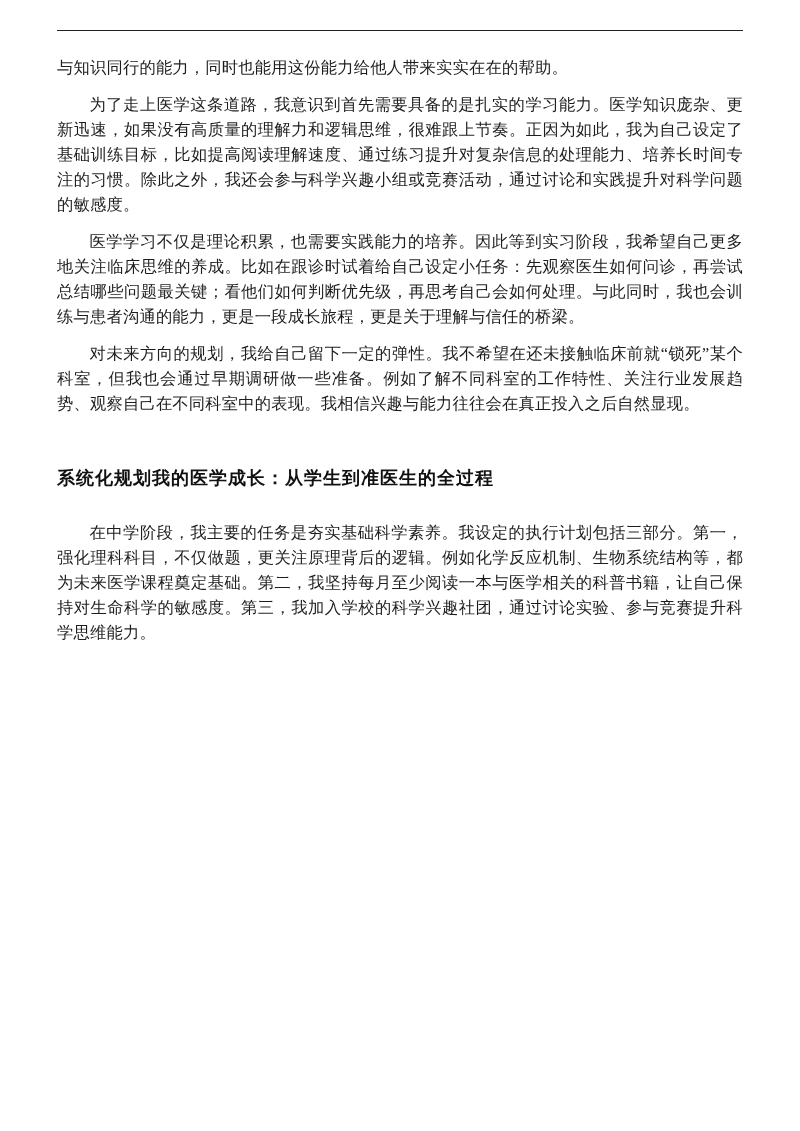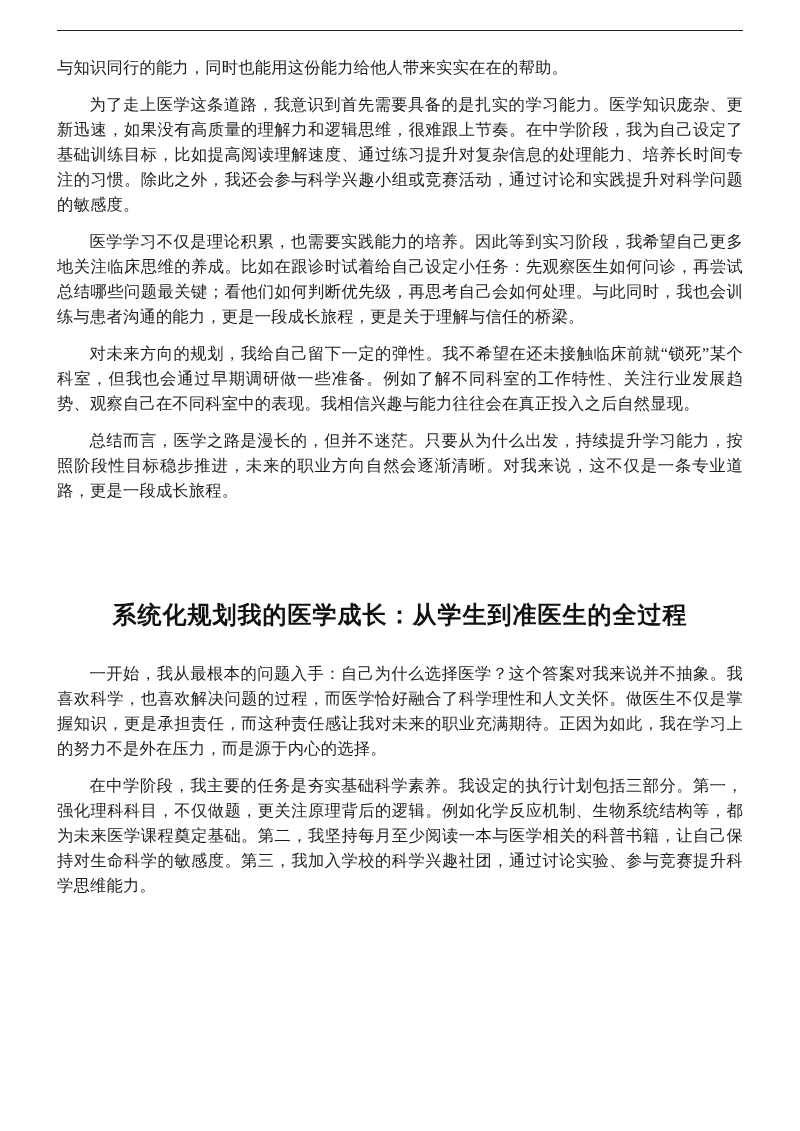--- a/index.html
+++ b/index.html
@@ -37,24 +37,24 @@
   .para {
     font-size: 16.3px;
     line-height: 25px;
     text-align: justify;
     margin: 0 0 12px 0;
     letter-spacing: 0.2px;
   }
   .para.indent { text-indent: 2em; }
 
   .heading {
-    font-size: 24px;
+    font-size: 18px;
     font-weight: bold;
-    text-align: center;
-    margin: 96px 0 30px 0;
+    text-align: left;
+    margin: 50px 0 30px 0;
     letter-spacing: 1px;
     color: #111;
   }
 
   .footer-url {
     position: absolute;
     right: 41px;
     top: 1103px;
     font-size: 10px;
     font-style: italic;
@@ -80,28 +80,26 @@
 </style>
 </head>
 <body>
 
 <div class="page">
 
   <div class="rule top"></div>
 
   <div class="content">
     <p class="para">与知识同行的能力，同时也能用这份能力给他人带来实实在在的帮助。</p>
-    <p class="para indent">为了走上医学这条道路，我意识到首先需要具备的是扎实的学习能力。医学知识庞杂、更新迅速，如果没有高质量的理解力和逻辑思维，很难跟上节奏。在中学阶段，我为自己设定了基础训练目标，比如提高阅读理解速度、通过练习提升对复杂信息的处理能力、培养长时间专注的习惯。除此之外，我还会参与科学兴趣小组或竞赛活动，通过讨论和实践提升对科学问题的敏感度。</p>
+    <p class="para indent">为了走上医学这条道路，我意识到首先需要具备的是扎实的学习能力。医学知识庞杂、更新迅速，如果没有高质量的理解力和逻辑思维，很难跟上节奏。正因为如此，我为自己设定了基础训练目标，比如提高阅读理解速度、通过练习提升对复杂信息的处理能力、培养长时间专注的习惯。除此之外，我还会参与科学兴趣小组或竞赛活动，通过讨论和实践提升对科学问题的敏感度。</p>
     <p class="para indent">医学学习不仅是理论积累，也需要实践能力的培养。因此等到实习阶段，我希望自己更多地关注临床思维的养成。比如在跟诊时试着给自己设定小任务：先观察医生如何问诊，再尝试总结哪些问题最关键；看他们如何判断优先级，再思考自己会如何处理。与此同时，我也会训练与患者沟通的能力，更是一段成长旅程，更是关于理解与信任的桥梁。</p>
     <p class="para indent">对未来方向的规划，我给自己留下一定的弹性。我不希望在还未接触临床前就“锁死”某个科室，但我也会通过早期调研做一些准备。例如了解不同科室的工作特性、关注行业发展趋势、观察自己在不同科室中的表现。我相信兴趣与能力往往会在真正投入之后自然显现。</p>
-    <p class="para indent">总结而言，医学之路是漫长的，但并不迷茫。只要从为什么出发，持续提升学习能力，按照阶段性目标稳步推进，未来的职业方向自然会逐渐清晰。对我来说，这不仅是一条专业道路，更是一段成长旅程。</p>
 
     <h1 class="heading">系统化规划我的医学成长：从学生到准医生的全过程</h1>
 
-    <p class="para indent">一开始，我从最根本的问题入手：自己为什么选择医学？这个答案对我来说并不抽象。我喜欢科学，也喜欢解决问题的过程，而医学恰好融合了科学理性和人文关怀。做医生不仅是掌握知识，更是承担责任，而这种责任感让我对未来的职业充满期待。正因为如此，我在学习上的努力不是外在压力，而是源于内心的选择。</p>
     <p class="para indent">在中学阶段，我主要的任务是夯实基础科学素养。我设定的执行计划包括三部分。第一，强化理科科目，不仅做题，更关注原理背后的逻辑。例如化学反应机制、生物系统结构等，都为未来医学课程奠定基础。第二，我坚持每月至少阅读一本与医学相关的科普书籍，让自己保持对生命科学的敏感度。第三，我加入学校的科学兴趣社团，通过讨论实验、参与竞赛提升科学思维能力。</p>
   </div>
 
   <div class="diag-wm">bzxz.net</div>
 
   <div class="rule bottom"></div>
   <div class="footer-url">www.bzxz.net</div>
 
 </div>
 

